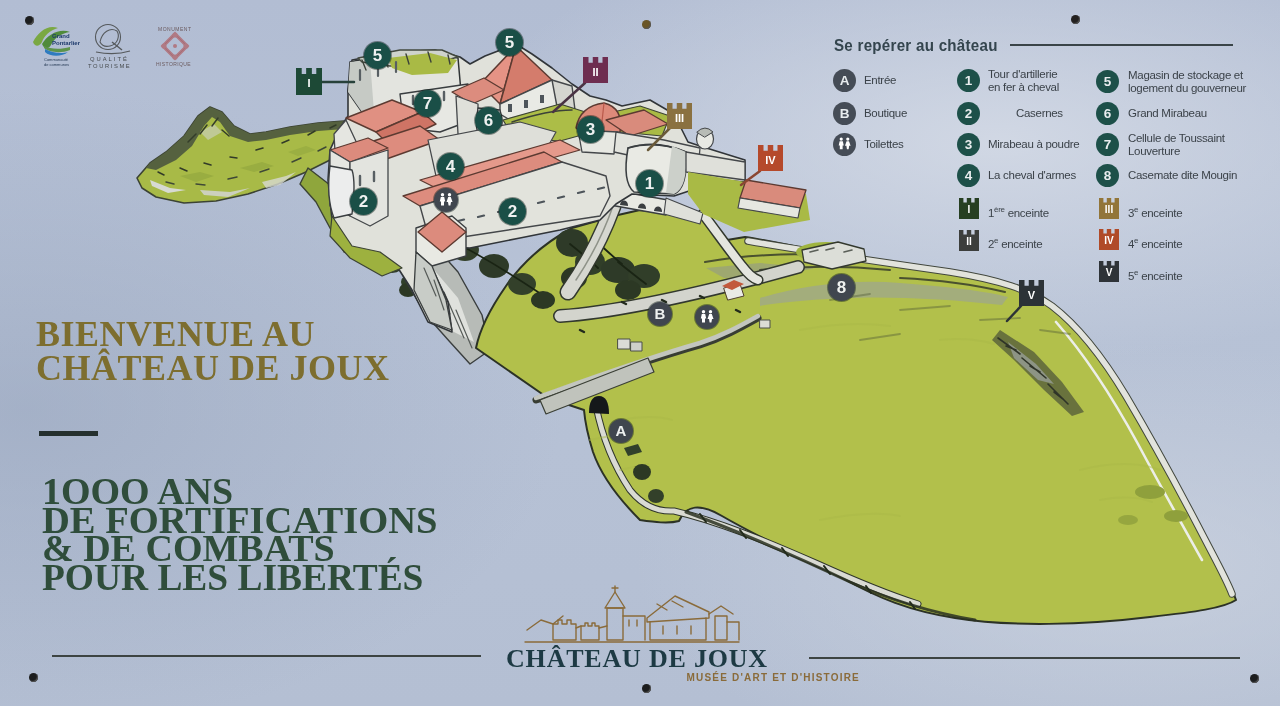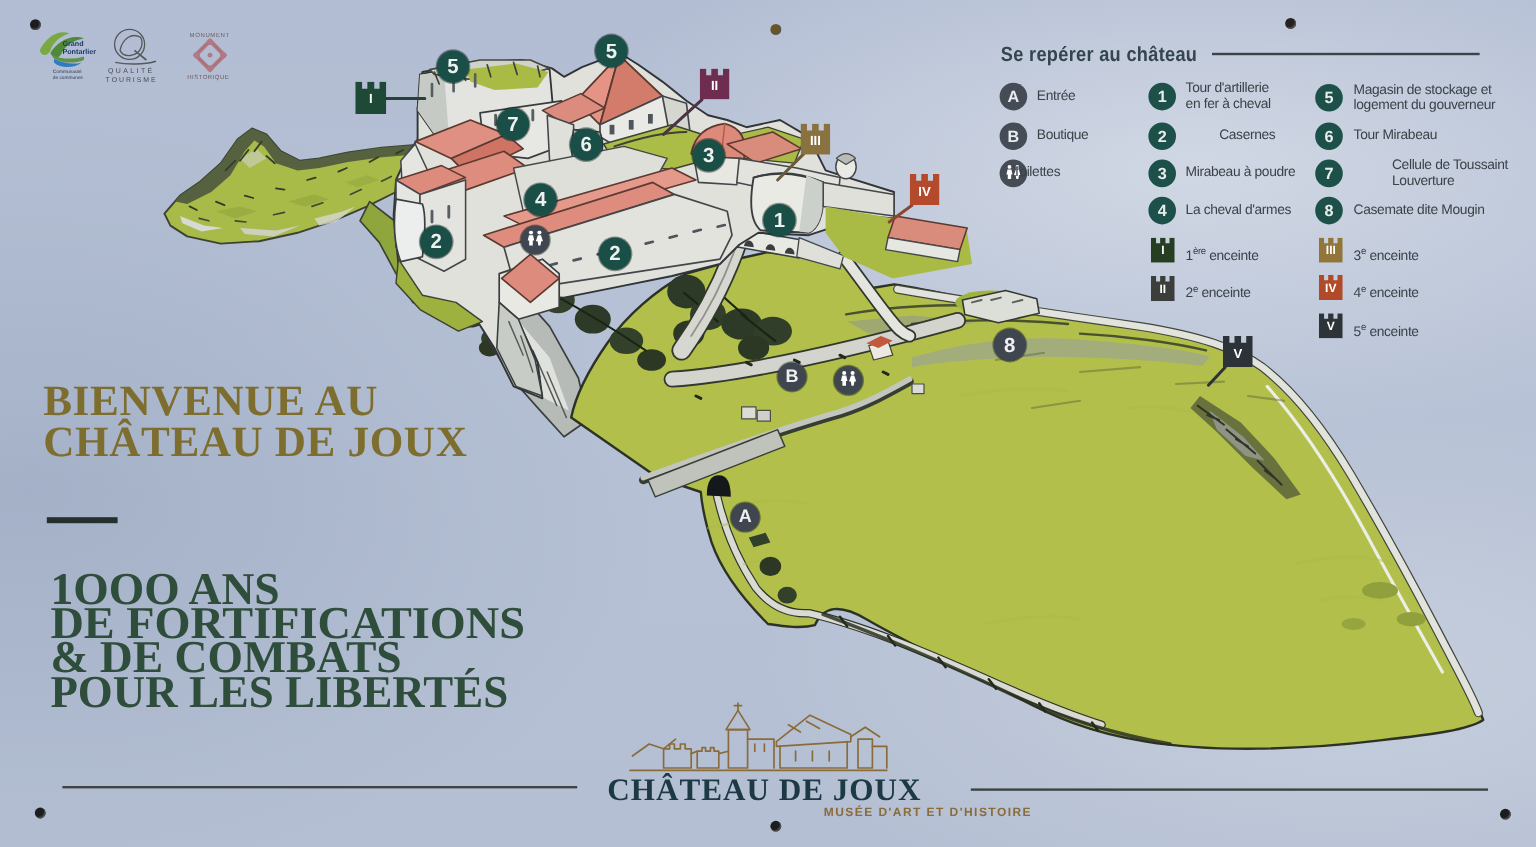--- a/index.html
+++ b/index.html
@@ -326,41 +326,41 @@
 <div class="lc slate" style="left:833px;top:102px;">B</div>
 <div class="ll" style="left:864px;top:107px;">Boutique</div>
 <div class="lc slate" style="left:833px;top:133px;"><svg width="15" height="13" viewBox="0 0 16 13" style="vertical-align:-1px;">
       <g fill="#fff">
         <circle cx="4.5" cy="1.8" r="1.7"></circle>
         <path d="M2.8,4 h3.4 l1,4.5 h-1.2 v4 h-3 v-4 h-1.2 Z"></path>
         <circle cx="11.5" cy="1.8" r="1.7"></circle>
         <path d="M10.2,4 h2.6 l1.7,5 h-1.5 l-0.6,3.5 h-1.8 l-0.6,-3.5 h-1.5 Z"></path>
       </g>
     </svg></div>
-<div class="ll" style="left:844px;top:138px;text-align:right;">Toilettes</div>
+<div class="ll" style="left:864px;top:138px;text-align:right;">Toilettes</div>
 
 <div class="lc teal" style="left:957px;top:69px;">1</div>
 <div class="ll" style="left:988px;top:68px;">Tour d'artillerie<br>en fer à cheval</div>
 <div class="lc teal" style="left:957px;top:102px;">2</div>
 <div class="ll" style="left:988px;top:107px;margin-left:28px;">Casernes</div>
 <div class="lc teal" style="left:957px;top:133px;">3</div>
 <div class="ll" style="left:988px;top:138px;">Mirabeau à poudre</div>
 <div class="lc teal" style="left:957px;top:164px;">4</div>
 <div class="ll" style="left:988px;top:169px;">La cheval d'armes</div>
 <div class="tower" style="left:959px;top:198px;background:#263f22;">I</div>
 <div class="ll" style="left:988px;top:203px;">1<sup style="font-size:8px;">ère</sup> enceinte</div>
 <div class="tower" style="left:959px;top:230px;background:#3c3e3c;">II</div>
 <div class="ll" style="left:988px;top:234px;">2<sup style="font-size:8px;">e</sup> enceinte</div>
 
 <div class="lc teal" style="left:1096px;top:70px;">5</div>
 <div class="ll" style="left:1128px;top:69px;">Magasin de stockage et<br>logement du gouverneur</div>
 <div class="lc teal" style="left:1096px;top:102px;">6</div>
-<div class="ll" style="left:1128px;top:107px;">Tour Mirabeau</div>
+<div class="ll" style="left:1128px;top:107px;">Grand Mirabeau</div>
 <div class="lc teal" style="left:1096px;top:133px;">7</div>
-<div class="ll" style="left:1160px;top:132px;">Cellule de Toussaint<br>Louverture</div>
+<div class="ll" style="left:1128px;top:132px;">Cellule de Toussaint<br>Louverture</div>
 <div class="lc teal" style="left:1096px;top:164px;">8</div>
 <div class="ll" style="left:1128px;top:169px;">Casemate dite Mougin</div>
 <div class="tower" style="left:1099px;top:198px;background:#927539;">III</div>
 <div class="ll" style="left:1128px;top:203px;">3<sup style="font-size:8px;">e</sup> enceinte</div>
 <div class="tower" style="left:1099px;top:229px;background:#b04a28;">IV</div>
 <div class="ll" style="left:1128px;top:234px;">4<sup style="font-size:8px;">e</sup> enceinte</div>
 <div class="tower" style="left:1099px;top:261px;background:#2e3338;">V</div>
 <div class="ll" style="left:1128px;top:266px;text-align:right;">5<sup style="font-size:8px;">e</sup> enceinte</div>
 
 <svg style="position:absolute;left:517px;top:584px;" width="230" height="62" viewBox="0 0 230 62">

